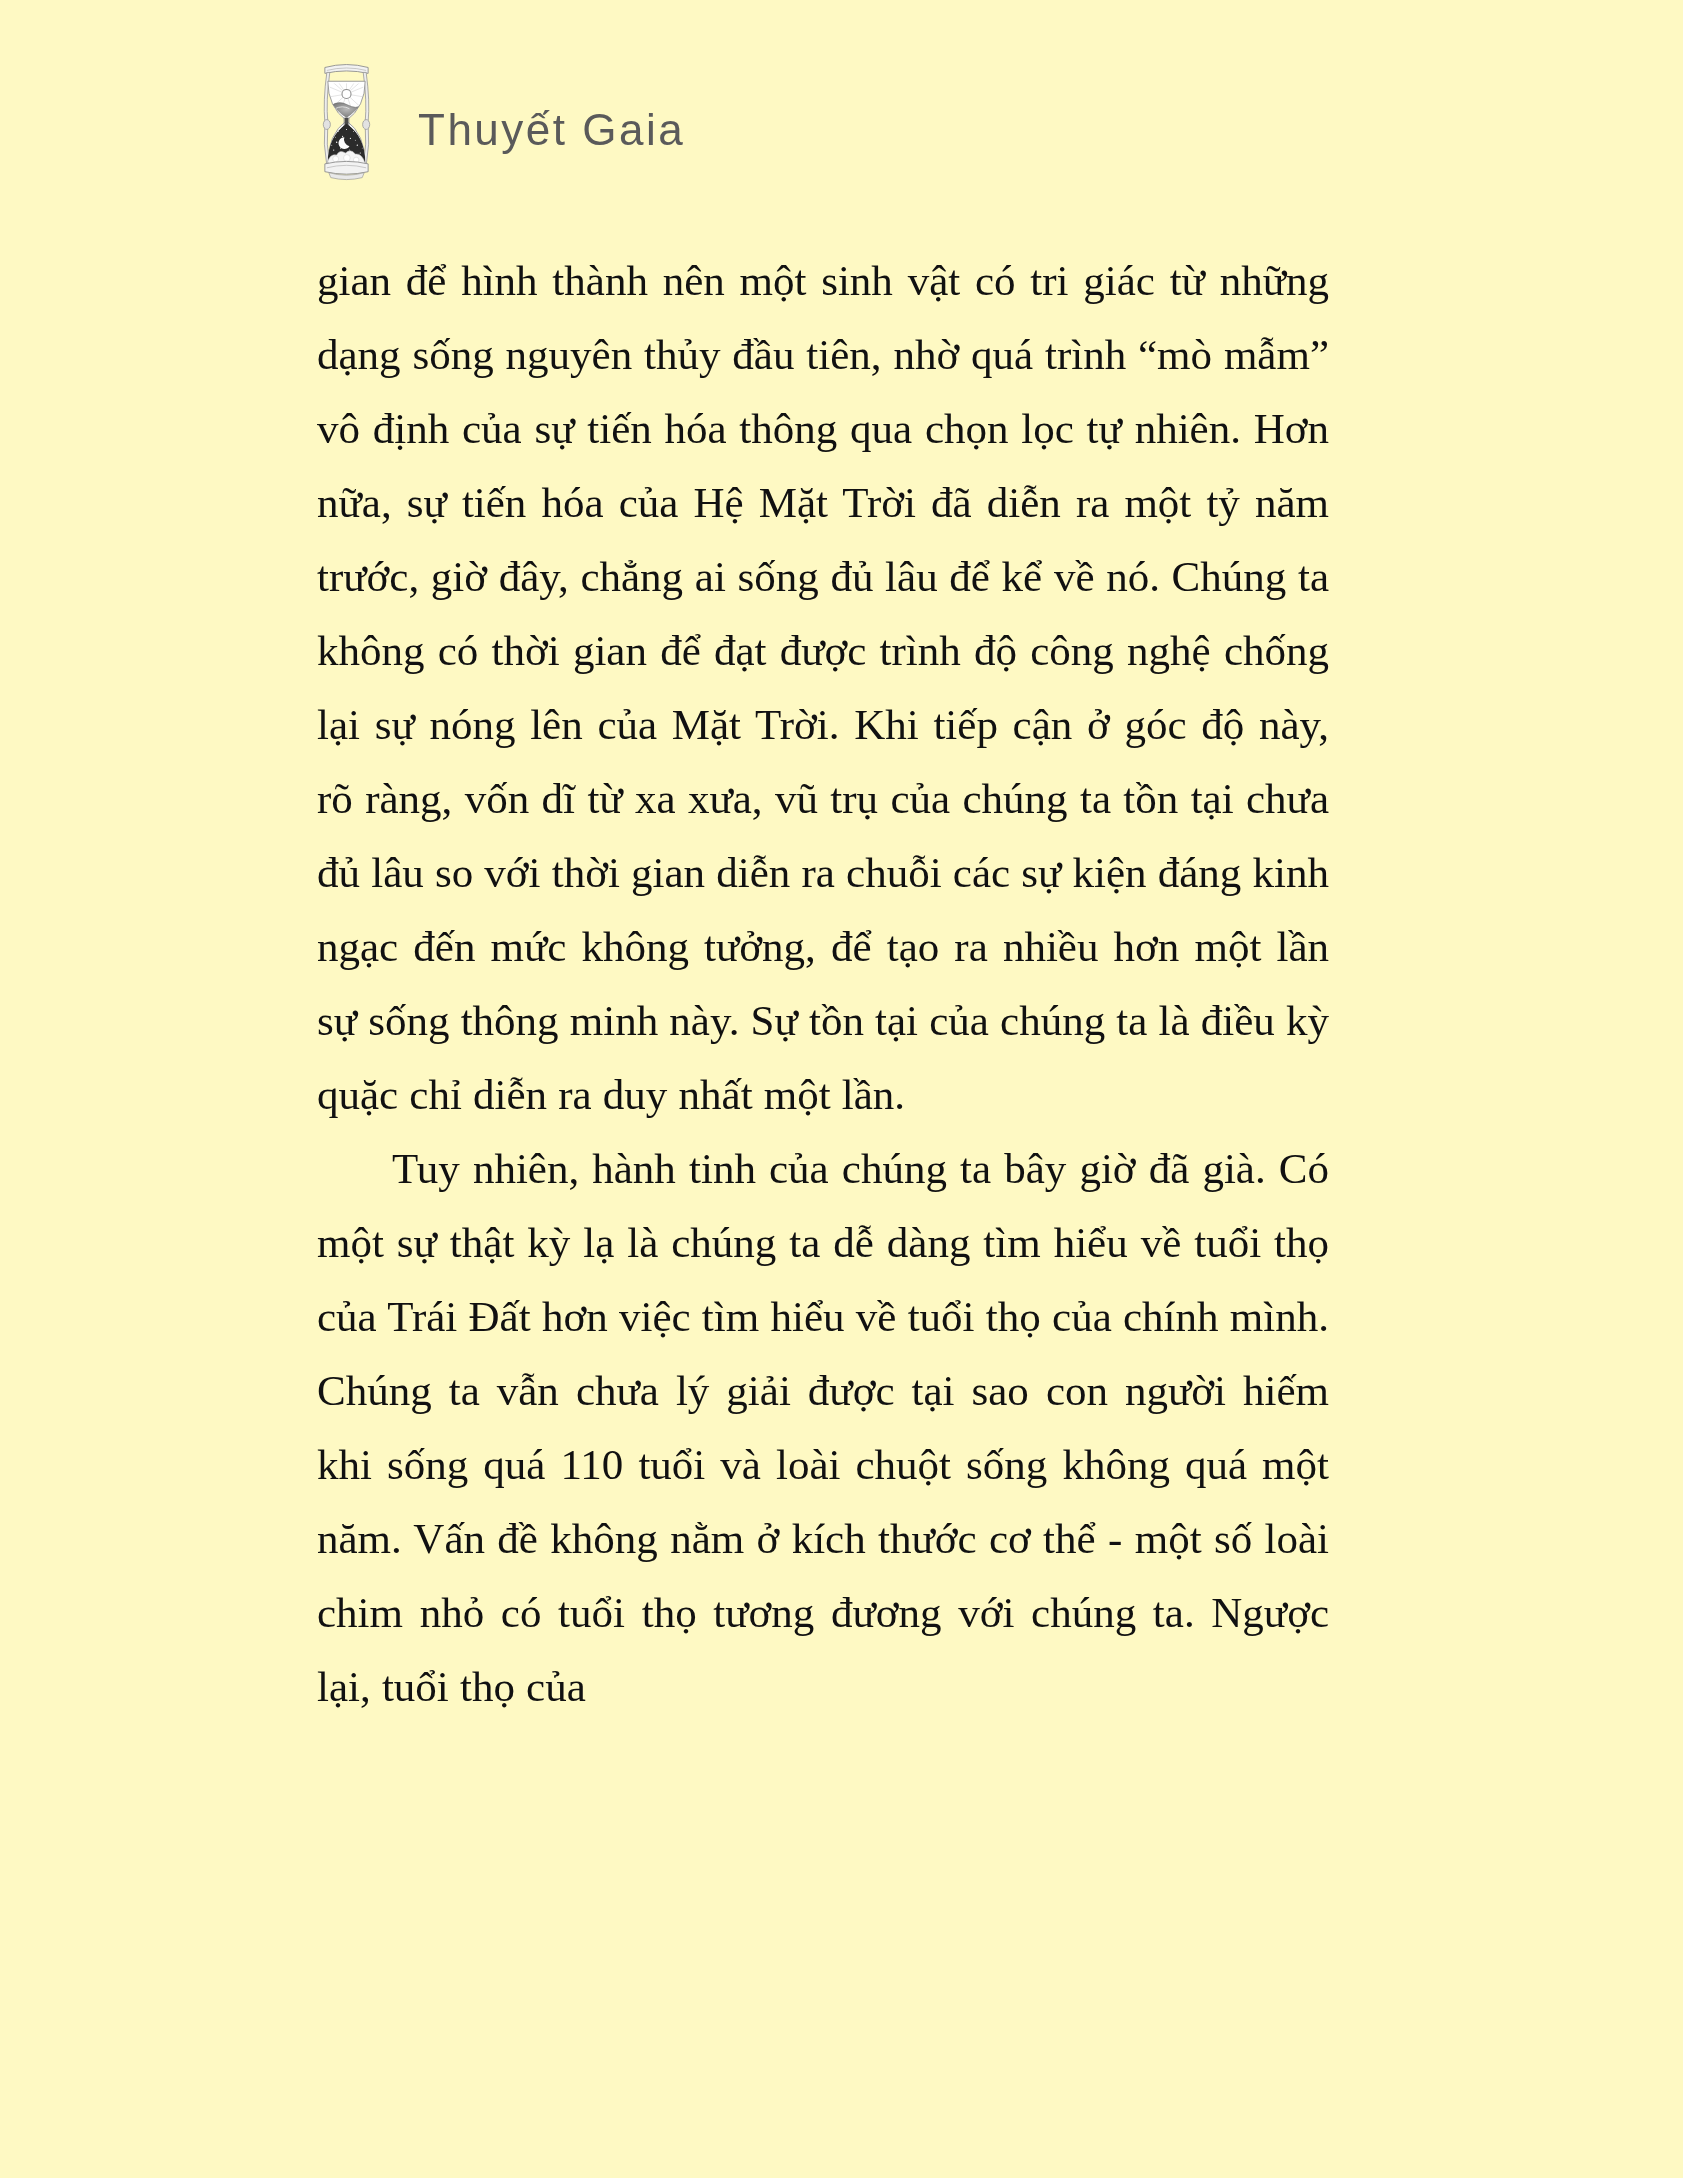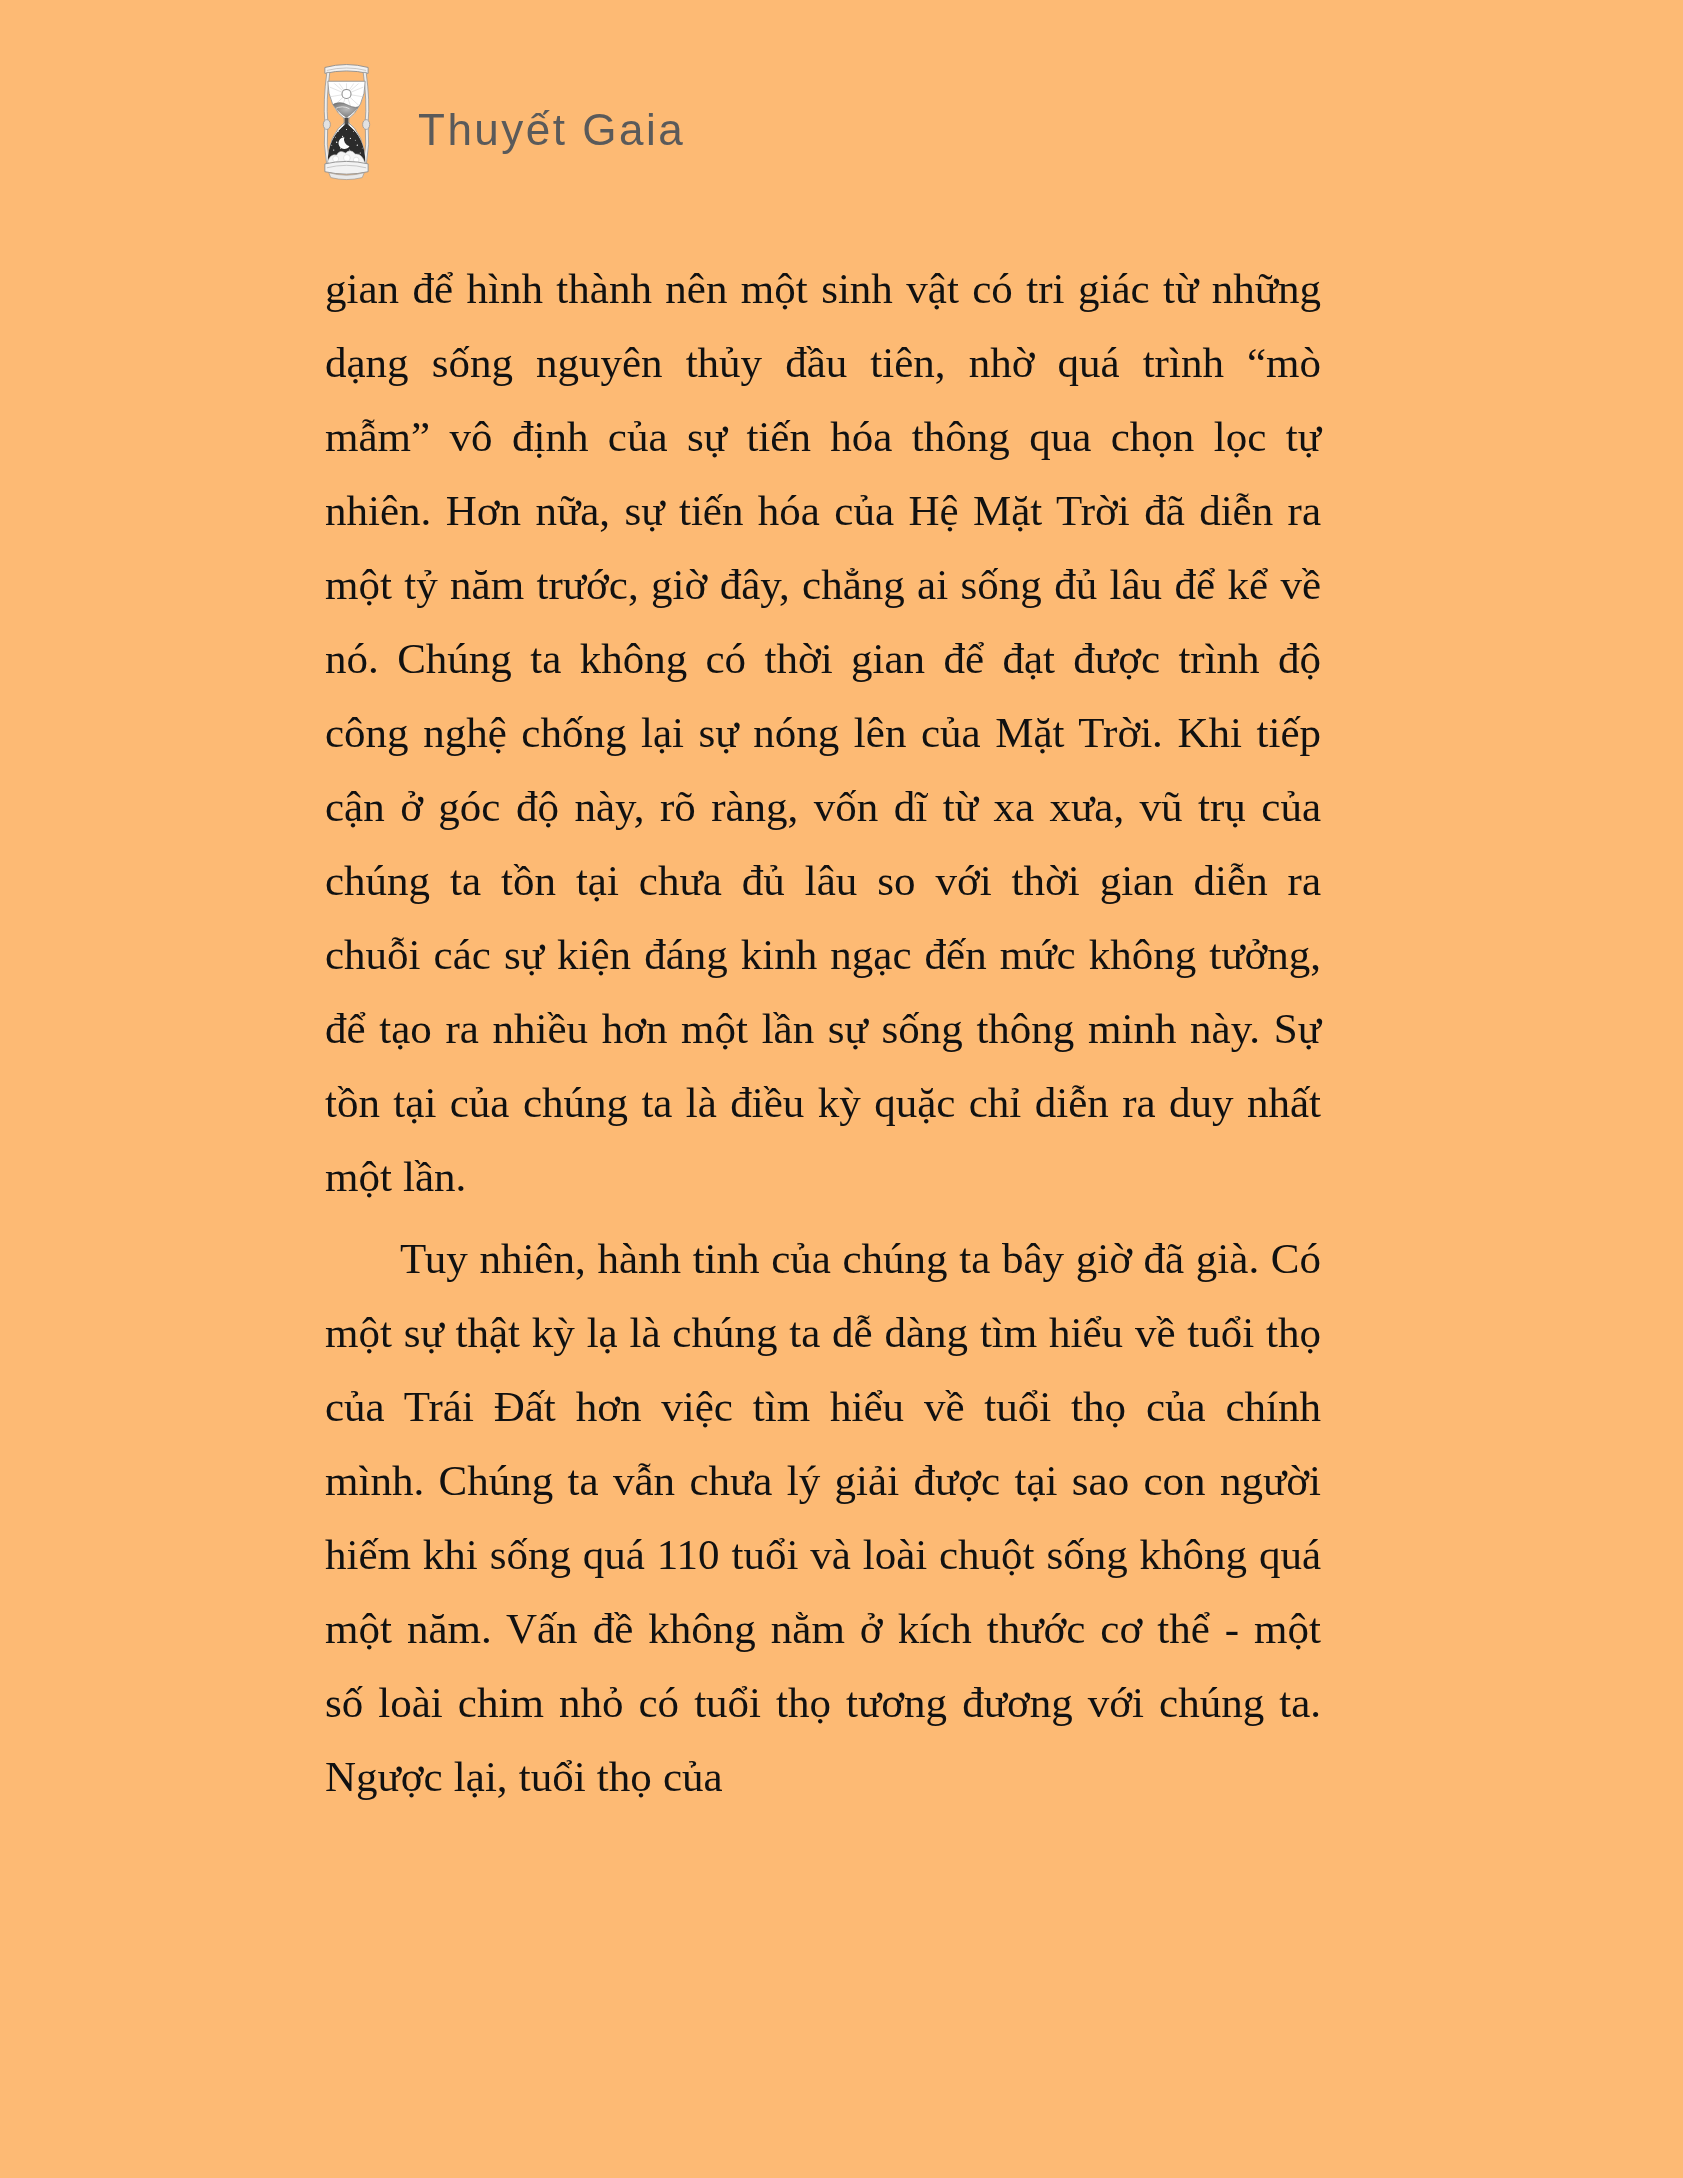--- a/index.html
+++ b/index.html
@@ -5,21 +5,21 @@
   html, body {
     margin: 0;
     padding: 0;
     background: #ffffff;
   }
 
   .page {
     position: relative;
     width: 1683px;
     height: 2178px;
-    background: #fdba74;
+    background: #fef9c3;
     overflow: hidden;
     box-sizing: border-box;
   }
 
   
   .header {
     position: absolute;
     left: 317px;
     top: 61px;
     display: flex;
@@ -55,21 +55,21 @@
     width: 1012px;
   }
 
   .para {
     font-family: "Liberation Serif", "DejaVu Serif", serif;
     font-size: 43px;
     line-height: 74px;
     color: #111111;
     text-align: justify;
     text-justify: inter-word;
-    margin: 8px;
+    margin: 0;
     hyphens: none;
     word-spacing: 0.01em;
   }
 
   .para + .para {
     margin-top: 0;
   }
 
   .para-indent {
     text-indent: 75px;

